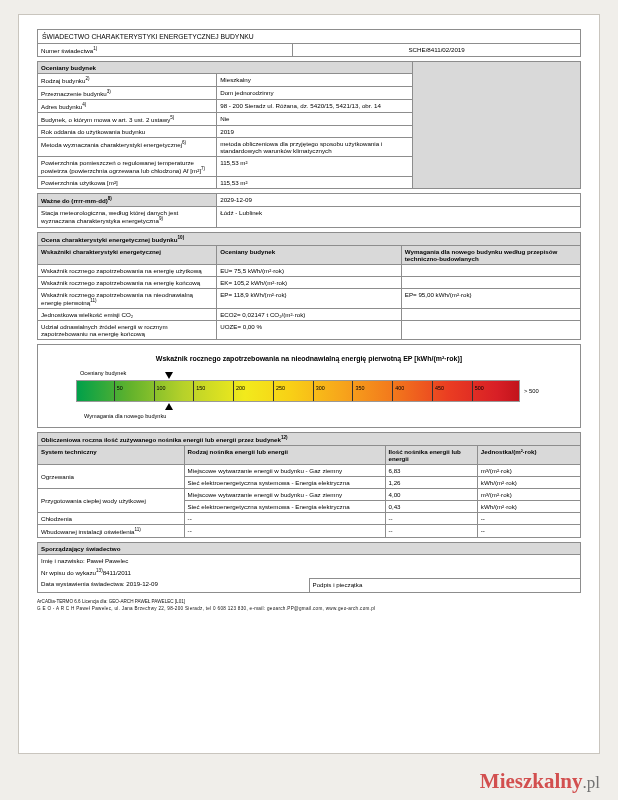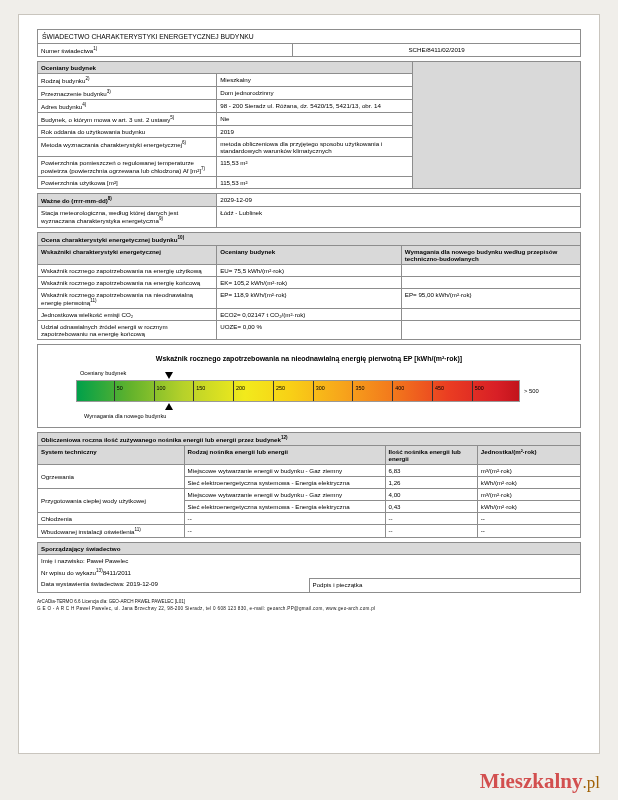--- a/index.html
+++ b/index.html
@@ -68,21 +68,21 @@
   .arrow-bot { position:absolute; left:88px; bottom:-9px; width:0;height:0;
     border-left:4px solid transparent; border-right:4px solid transparent; border-bottom:7px solid #000;}
   .bot-label { font-size:5.6px; margin-left:38px; margin-top:7px; }
 
   .footer { margin-top:6px; font-size:4.6px; line-height:1.5; color:#111; }
   .footer .l2 { letter-spacing: .3px; }
   .brand {
     position:absolute; right:18px; bottom:6px;
     font-family:"Liberation Serif", serif; font-size:21px; color:#d24f4f; font-weight:bold;
   }
-  .brand .pl { color:#a16207; font-weight:normal; font-size:17px;}
+  .brand .pl { color:#737373; font-weight:normal; font-size:17px;}
   .c-center { text-align:center; }
   .tall { height:14px; }
 </style>
 </head>
 <body>
 
 <div class="page">
   <div class="inner">
 
     <table class="hdr-table">

